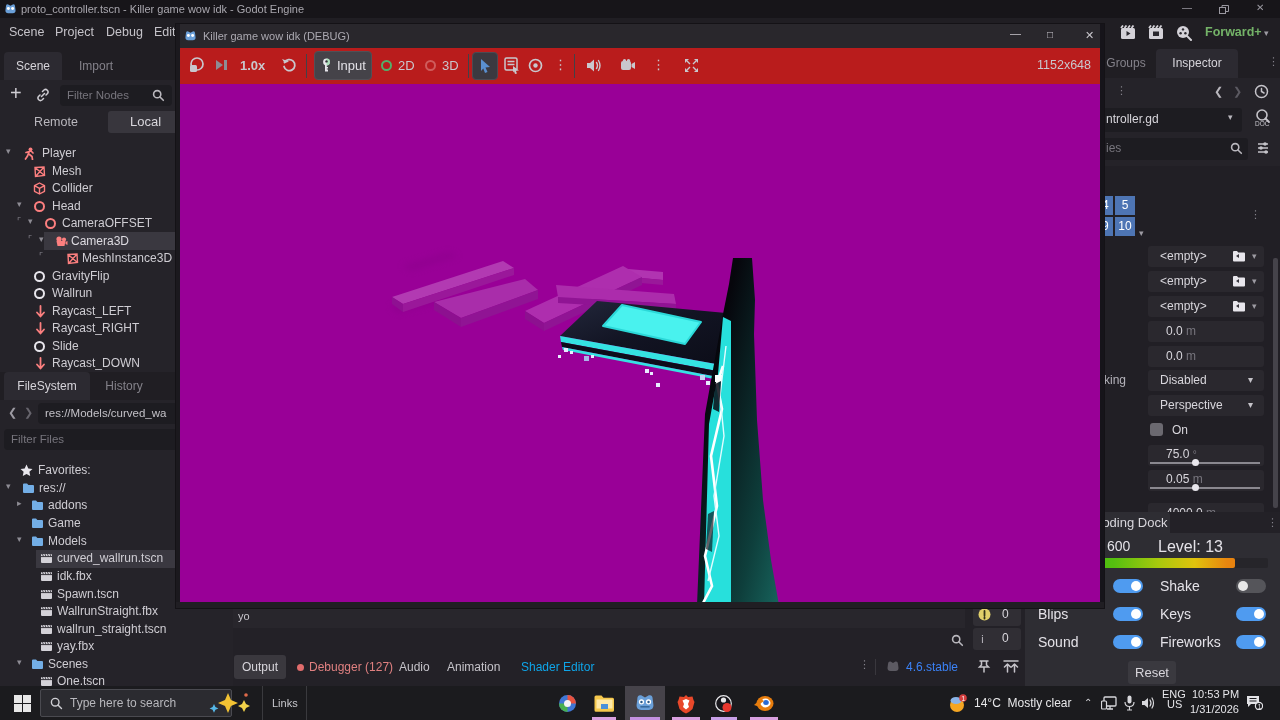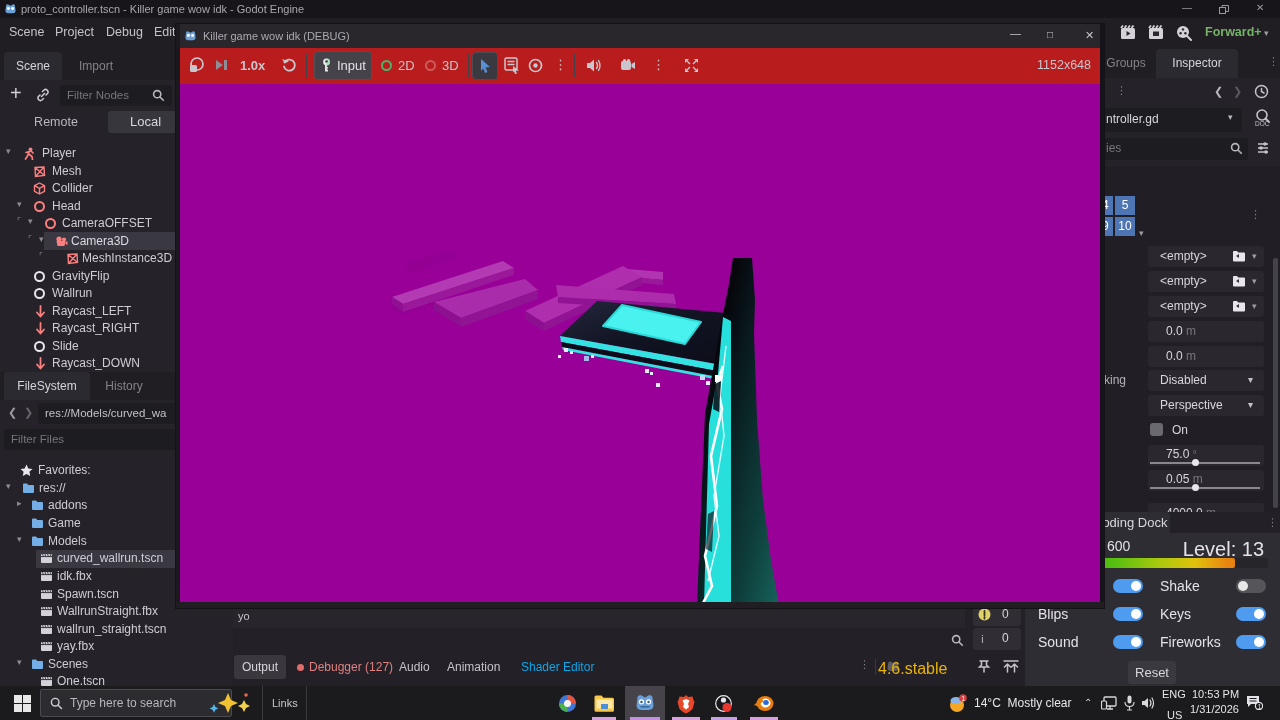--- a/index.html
+++ b/index.html
@@ -316,21 +316,21 @@
     <div class="abs" style="left:64px; top:56px; width:7px; height:7px; border-radius:50%; background:#e06c6c;"></div>
     <div class="abs" style="left:76px; top:52px; font-size:12px; color:#e08080;">Debugger (127)</div>
     <div class="abs" style="left:166px; top:52px; font-size:12px; color:#c5c3c9;">Audio</div>
     <div class="abs" style="left:214px; top:52px; font-size:12px; color:#c5c3c9;">Animation</div>
     <div class="abs" style="left:288px; top:52px; font-size:12px; color:#0ea5e9;">Shader Editor</div>
     <div class="abs" style="left:626px; top:50px; font-size:11px; color:#85838b; letter-spacing:0;">⋮</div>
     <div class="abs" style="left:642px; top:51px; width:1px; height:16px; background:#39373d;"></div>
     <svg class="abs" style="left:653px; top:52px;" width="14" height="13" viewBox="0 0 14 13">
         <path d="M2 4 Q2 1 4.5 1.5 L7 3 L9.5 1.5 Q12 1 12 4 L12.5 8 Q12.5 11 9.5 11 L4.5 11 Q1.5 11 1.5 8 Z" fill="#5c5a62"></path>
       </svg>
-    <div class="abs" style="left:645px; top:52px; font-size:16px; color:#eab308;">4.6.stable</div>
+    <div class="abs" style="left:673px; top:52px; font-size:12px; color:#3b82f6;">4.6.stable</div>
     <svg class="abs" style="left:744px; top:51px;" width="14" height="15" viewBox="0 0 14 15">
         <path d="M3 2 L11 2 M4.5 2 L4.5 6 L2.5 8 L11.5 8 L9.5 6 L9.5 2 M7 8 L7 13" stroke="#c5c3c9" stroke-width="1.5" fill="none" stroke-linecap="round"></path>
       </svg>
     <svg class="abs" style="left:770px; top:51px;" width="16" height="15" viewBox="0 0 16 15">
         <path d="M1 2 L15 2 M4.5 13 L4.5 5 M1.5 8 L4.5 5 L7.5 8 M11.5 13 L11.5 5 M8.5 8 L11.5 5 L14.5 8" stroke="#c5c3c9" stroke-width="1.5" fill="none" stroke-linecap="round" stroke-linejoin="round"></path>
       </svg>
   </div>
 
   <div id="rightdock" class="abs">
     <div class="abs" style="left:0; top:0; width:178px; height:30px; background:#201e23;"></div>
@@ -436,21 +436,21 @@
 
     <div class="abs" style="left:171px; top:210px; width:5px; height:250px; background:#45434a; border-radius:2px;"></div>
   </div>
 
   <div id="codingdock" class="abs">
     <div class="abs" style="left:0; top:0; width:255px; height:21px; background:#232127;"></div>
     <div class="abs" style="left:0; top:0; width:145px; height:21px; background:#2e2d33; border-radius:4px 4px 0 0; color:#d8d6dc; font-size:13px; line-height:21px; padding-left:68px;">Coding Dock</div>
     <div class="abs" style="left:242px; top:4px; font-size:11px; color:#85838b;">⋮</div>
     <div class="abs" style="left:0; top:21px; width:255px; height:153px; background:#2e2d33;"></div>
     <div class="abs" style="left:82px; top:26px; font-size:14px; color:#e4e2e8;">600</div>
-    <div class="abs" style="left:133px; top:26px; width:106px; text-align:right; font-size:20px; color:#e4e2e8;">Level: 13</div>
+    <div class="abs" style="left:133px; top:26px; width:106px; font-size:16px; color:#e4e2e8;">Level: 13</div>
 
     <div class="abs" style="left:8px; top:46px; width:235px; height:10px; background:#26252a; border-radius:2px;"></div>
     <div class="abs" style="left:8px; top:46px; width:202px; height:10px; border-radius:2px; background:linear-gradient(90deg,#2eb80e 0%, #55bf10 40%, #a8c90d 62%, #e0c20d 80%, #e8860f 96%, #e8820f 100%);"></div>
 
     <div class="abs" style="left:13px; top:66px; font-size:14px; color:#e4e2e8;">Flash</div>
     <div class="toggle" style="left:88px; top:67px;"></div>
     <div class="abs" style="left:135px; top:66px; font-size:14px; color:#e4e2e8;">Shake</div>
     <div class="toggle off" style="left:211px; top:67px;"></div>
     <div class="abs" style="left:13px; top:94px; font-size:14px; color:#e4e2e8;">Blips</div>
     <div class="toggle" style="left:88px; top:95px;"></div>
@@ -729,21 +729,21 @@
       </svg>
     <svg class="abs" style="left:1124px; top:9px;" width="11" height="16" viewBox="0 0 11 16">
         <rect x="3.5" y="0.5" width="4" height="8" rx="2" fill="#d8d8dc"></rect>
         <path d="M1 7 Q1 11.5 5.5 11.5 Q10 11.5 10 7 M5.5 11.5 L5.5 15 M3 15 L8 15" stroke="#d8d8dc" stroke-width="1.2" fill="none"></path>
       </svg>
     <svg class="abs" style="left:1141px; top:10px;" width="15" height="14" viewBox="0 0 15 14">
         <path d="M1 5 L3.5 5 L7 2 L7 12 L3.5 9 L1 9 Z" fill="#d8d8dc"></path>
         <path d="M9 4 Q11 7 9 10 M11 2 Q14 7 11 12" stroke="#d8d8dc" stroke-width="1.2" fill="none" stroke-linecap="round"></path>
       </svg>
     <div class="abs" style="left:1162px; top:2px; font-size:11px; color:#e4e4e8;">ENG</div>
-    <div class="abs" style="left:1167px; top:23px; font-size:11px; color:#e4e4e8;text-align:right;">US</div>
+    <div class="abs" style="left:1167px; top:12px; font-size:11px; color:#e4e4e8;text-align:right;">US</div>
     <div class="abs" style="left:1192px; top:2px; font-size:11px; color:#e4e4e8;">10:53 PM</div>
     <div class="abs" style="left:1190px; top:17px; font-size:11px; color:#e4e4e8;">1/31/2026</div>
     <svg class="abs" style="left:1246px; top:9px;" width="17" height="15" viewBox="0 0 17 15">
         <path d="M1 1 L13 1 L13 9 L5 9 L2 12 L2 9 L1 9 Z" fill="#e4e4e8"></path>
         <path d="M3.5 3.5 L10.5 3.5 M3.5 6 L10.5 6" stroke="#1b1b1e" stroke-width="1"></path>
         <circle cx="13" cy="11" r="3.6" fill="#1b1b1e" stroke="#e4e4e8" stroke-width="1.2"></circle>
         <text x="11.8" y="13.5" font-size="6.5" fill="#e4e4e8" font-family="Liberation Sans">1</text>
       </svg>
   </div>
 

